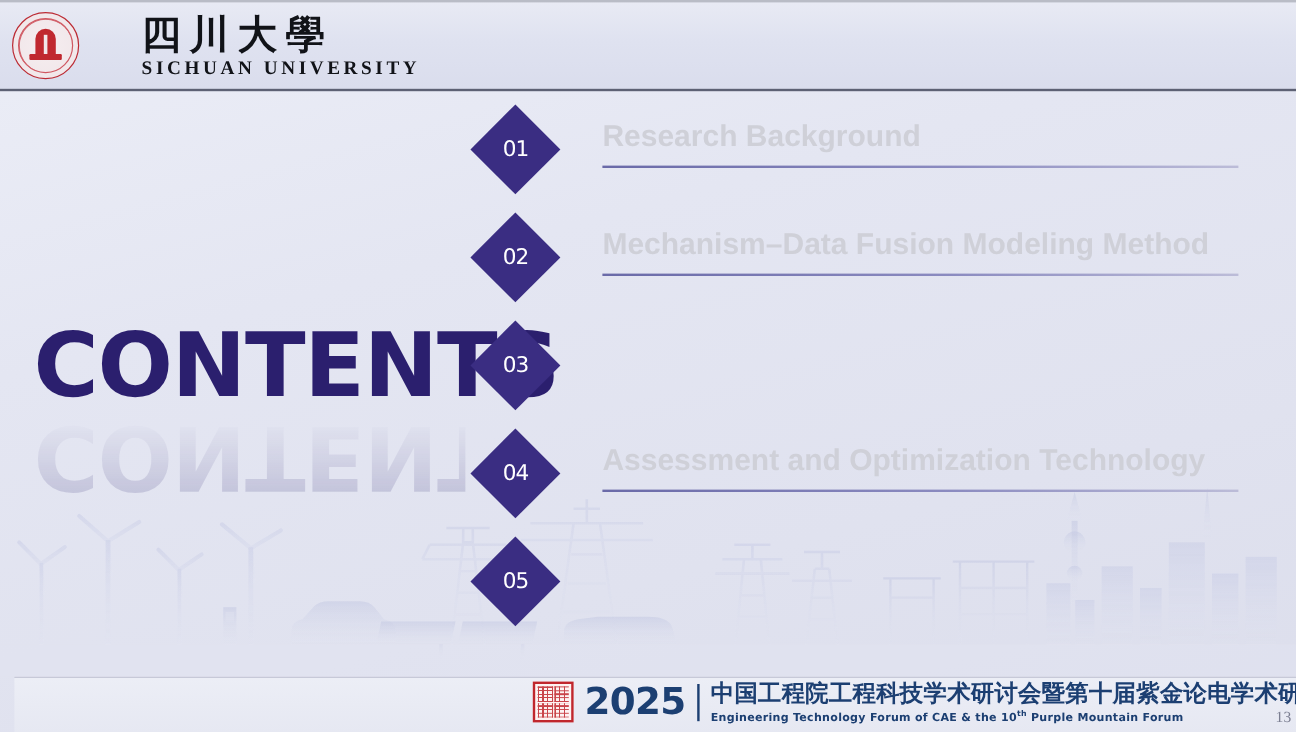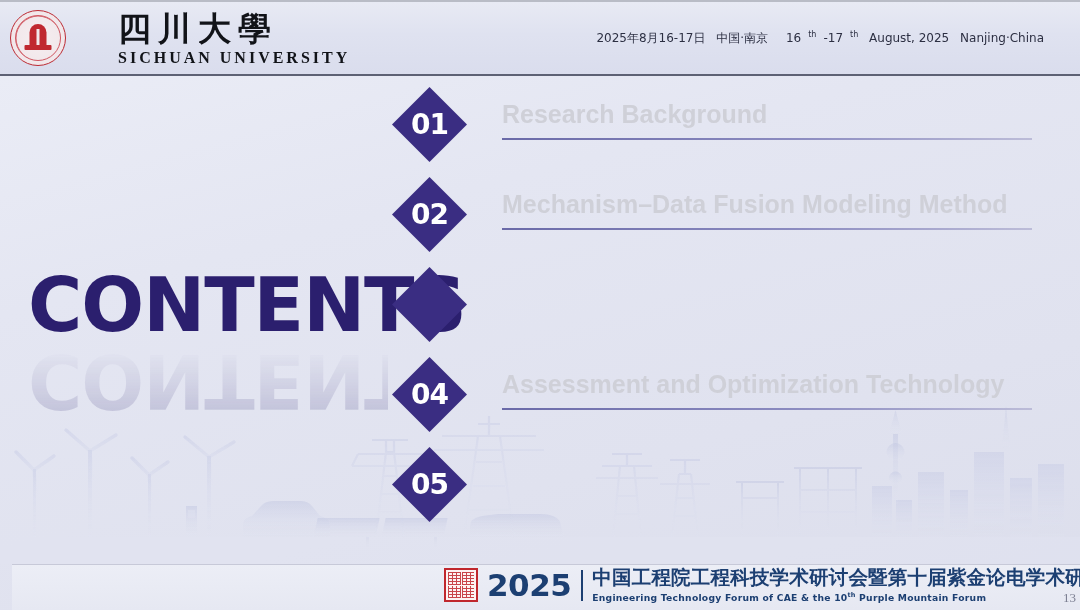--- a/index.html
+++ b/index.html
@@ -107,21 +107,21 @@
   .diamond{
     position:absolute;left:5px;top:6px;
     width:53px;height:53px;
     background:#3a2d82;
     transform:rotate(45deg);
   }
   .diamond-num{
     position:absolute;left:5px;top:6px;width:53px;height:53px;
     display:flex;align-items:center;justify-content:center;
     font-family:"DejaVu Sans", sans-serif;
-    font-size:28px;font-weight:700;color:#ffffff;
+    font-size:18px;font-weight:400;color:#ffffff;
     letter-spacing:-1px;
     text-align:right;
   }
   .toc-text-wrap{
     position:absolute;left:104px;top:0;right:0;
   }
   .toc-text{
     font-family:Liberation Sans, sans-serif;
     font-size:25px;font-weight:700;line-height:44px;
     white-space:nowrap;
@@ -196,26 +196,20 @@
     <div class="logo-wrap">
       <div class="seal">
         <div class="ring"></div>
         <div class="arc"></div>
         <div class="bell"></div>
       </div>
       <div class="uni-name">
         <div class="uni-cn">四川大學</div>
         <div class="uni-en">SICHUAN UNIVERSITY</div>
       </div>
-    </div>
-    <div class="header-meta">
-      <span>2025年8月16-17日</span>
-      <span>中国·南京</span>
-      <span><span>16</span><span class="sup">th</span><span>-17</span><span class="sup">th</span><span> August, 2025</span></span>
-      <span>Nanjing·China</span>
     </div>
   </div>
 
   <svg class="skyline" viewBox="0 0 1080 170">
     <defs>
       <linearGradient id="sky" x1="0" y1="0" x2="0" y2="1">
         <stop offset="0%" stop-color="#c9cde6" stop-opacity=".55"></stop>
         <stop offset="100%" stop-color="#dfe2f0" stop-opacity=".10"></stop>
       </linearGradient>
       <linearGradient id="sky2" x1="0" y1="0" x2="0" y2="1">
@@ -314,20 +308,21 @@
       <div class="diamond"></div>
       <div class="diamond-num">02</div>
       <div class="toc-text-wrap">
         <div class="toc-text">Mechanism–Data Fusion Modeling Method</div>
         <div class="toc-rule"></div>
       </div>
     </div>
 
     <div class="toc-row active">
       <div class="diamond"></div>
+      <div class="diamond-num">03</div>
     </div>
 
     <div class="toc-row inactive">
       <div class="diamond"></div>
       <div class="diamond-num">04</div>
       <div class="toc-text-wrap">
         <div class="toc-text">Assessment and Optimization Technology</div>
         <div class="toc-rule"></div>
       </div>
     </div>

